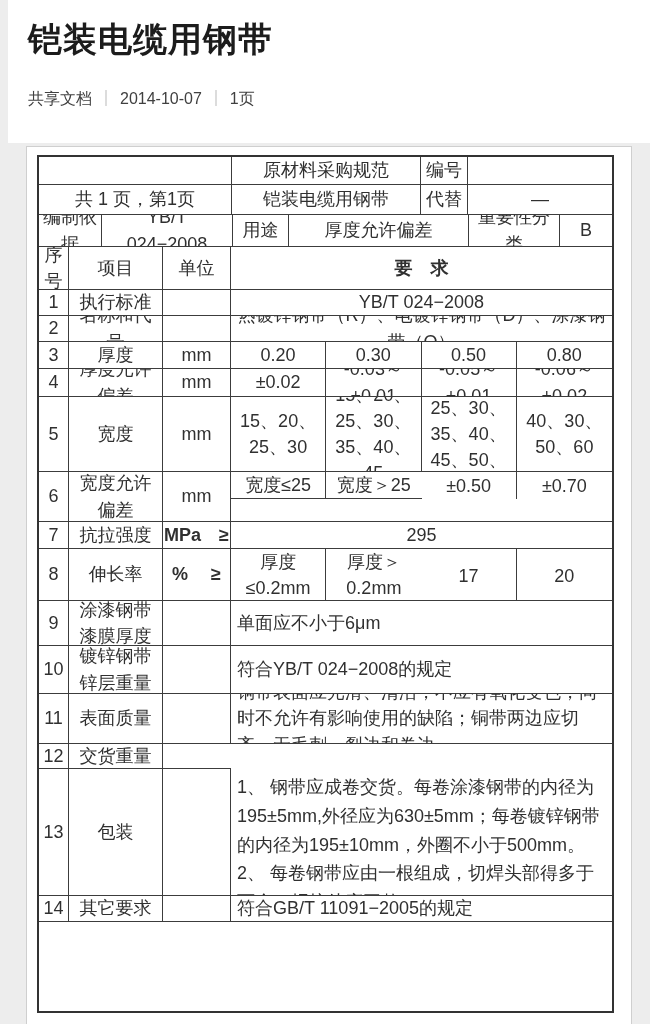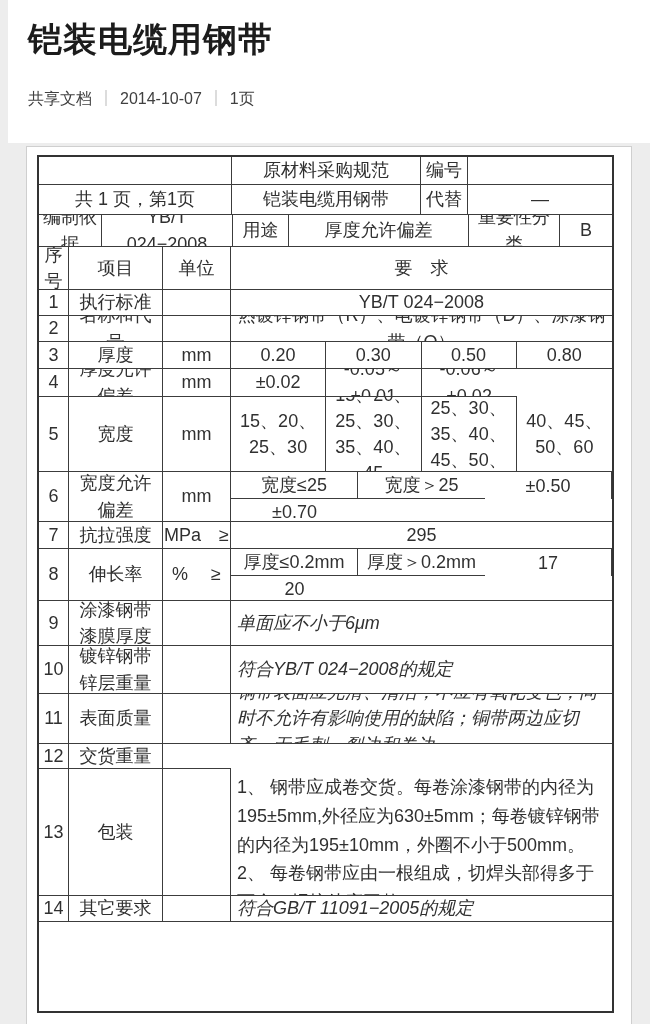--- a/index.html
+++ b/index.html
@@ -21,30 +21,30 @@
   .row{display:grid;}
   .cols-ab{grid-template-columns:193px 189px 47px 1fr;}
   .cols-c{grid-template-columns:63px 131px 56px 180px 91px 1fr;}
   .cols-body{grid-template-columns:30px 94px 68px repeat(4,1fr);}
   .cols-one{grid-template-columns:1fr;}
   .c{border-right:1px solid var(--line);border-bottom:1px solid var(--line);
      display:flex;align-items:center;justify-content:center;text-align:center;
      padding:1px 3px;box-sizing:border-box;overflow:hidden;min-width:0;}
   .c:last-child{border-right:none;}
   .span4{grid-column:span 4;}
-  .al{justify-content:flex-start;text-align:left;padding-left:6px;padding-right:6px;font-style:italic;}
-  .c.sub{display:grid;padding:0;grid-template-columns:1fr 1fr 1fr;grid-template-rows:1fr 1fr;
+  .al{justify-content:flex-start;text-align:left;padding-left:6px;padding-right:6px;}
+  .c.sub{display:grid;padding:0;grid-template-columns:1fr 1fr 1fr 1fr;grid-template-rows:1fr 1fr;
          align-items:stretch;}
   .sc{display:flex;align-items:center;justify-content:center;min-width:0;}
   .sr{border-right:1px solid var(--line);}
   .sb{border-bottom:1px solid var(--line);}
   .nb{border-bottom:none;}
   .pack{display:block;text-align:left;padding:4px 6px;}
   .pack div{line-height:1.6;}
-  .pre{white-space:pre;}
+  .pre{white-space:pre;font-weight:bold;}
 </style>
 </head>
 <body>
 
 <div class="left-strip"></div>
 
 <header>
   <h1>铠装电缆用钢带</h1>
   <div class="meta">
     <span>共享文档</span><span class="sep"></span><span>2014-10-07</span><span class="sep"></span><span>1页</span>
@@ -105,32 +105,33 @@
         <div class="c">0.30</div>
         <div class="c">0.50</div>
         <div class="c">0.80</div>
       </div>
 
       <div class="row cols-body" style="height:28px">
         <div class="c">4</div>
         <div class="c">厚度允许偏差</div>
         <div class="c">mm</div>
         <div class="c">±0.02</div>
+        <div class="c">-0.03～+0.01</div>
         <div class="c">-0.05～+0.01</div>
         <div class="c">-0.06～+0.02</div>
       </div>
 
       <div class="row cols-body" style="height:75px">
         <div class="c">5</div>
         <div class="c">宽度</div>
         <div class="c">mm</div>
         <div class="c">15、20、25、30</div>
         <div class="c">15、20、25、30、35、40、45</div>
         <div class="c">15、20、25、30、35、40、45、50、55、60</div>
-        <div class="c">40、45、50、60</div>
+        <div class="c">40、30、50、60</div>
       </div>
 
       <div class="row cols-body" style="height:50px">
         <div class="c">6</div>
         <div class="c">宽度允许偏差</div>
         <div class="c">mm</div>
         <div class="c span4 sub">
           <div class="sc sr sb">宽度≤25</div>
           <div class="sc sb">宽度＞25</div>
           <div class="sc sr">±0.50</div>

